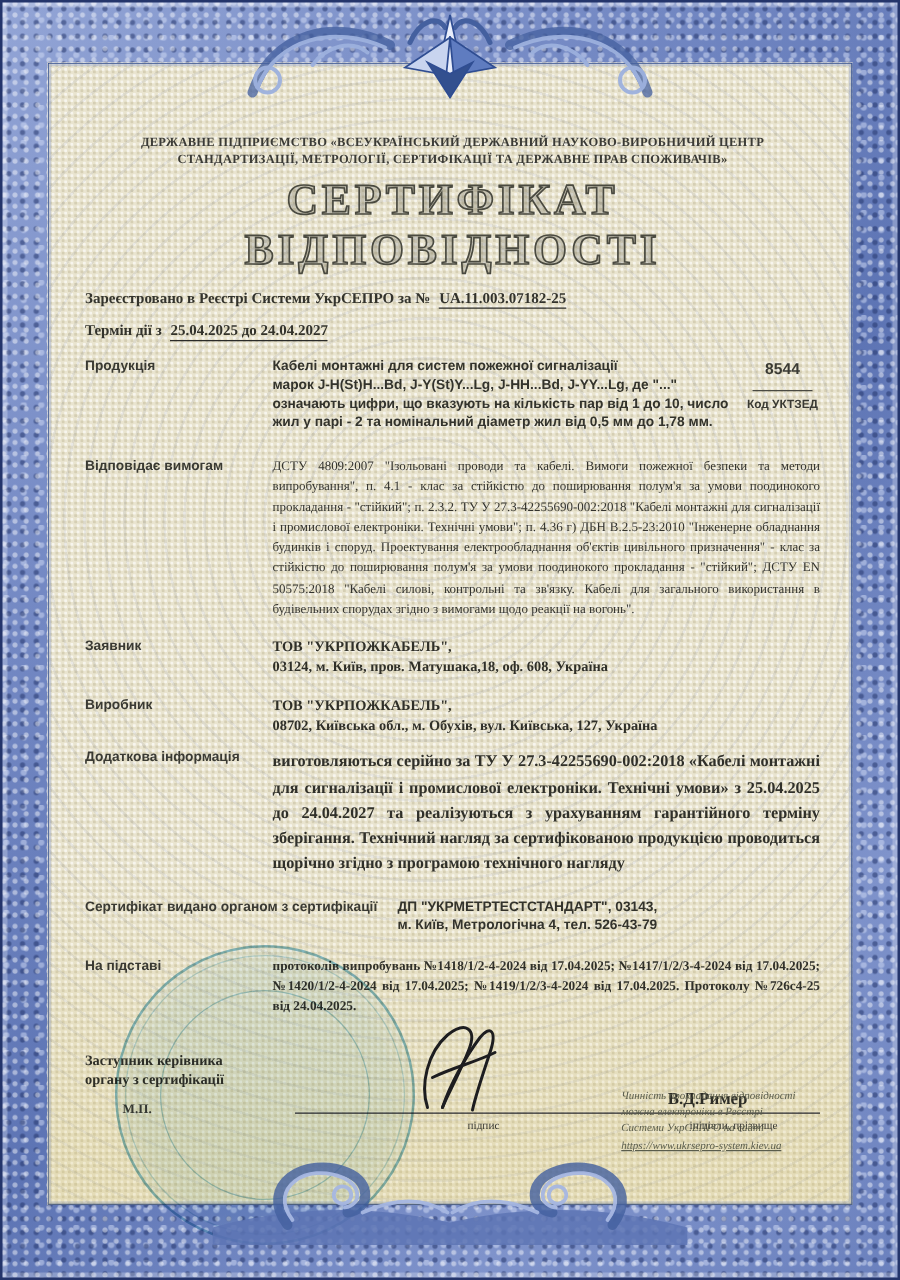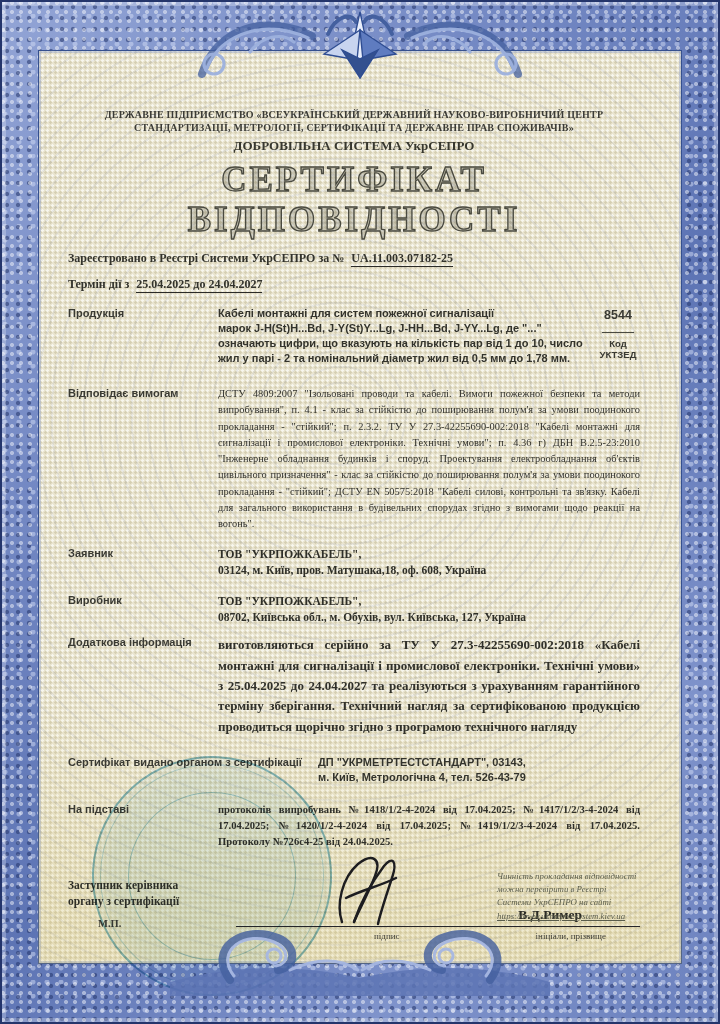--- a/index.html
+++ b/index.html
@@ -21,21 +21,21 @@
     background:
       radial-gradient(rgba(163,152,110,.28) 1px, transparent 1.5px) 0 0/5px 5px,
       radial-gradient(rgba(255,255,255,.65) 1px, transparent 1.5px) 2px 3px/5px 5px,
       #e9e4cf;
     box-shadow: inset 0 0 0 1px #35508f, inset 0 0 0 3px rgba(160,175,215,.45);}
   .inner::before{content:"";position:absolute;inset:0;pointer-events:none;
     background:repeating-radial-gradient(circle at 47% 40%, rgba(110,120,150,.10) 0 2px, transparent 2px 16px);}
   .inner::after{content:"";position:absolute;inset:0;pointer-events:none;
     background:linear-gradient(180deg, transparent 70%, rgba(208,186,88,.20) 96%);}
 
-  .content{position:relative;z-index:1;padding:58px 42px 0 30px;color:#2b2b28;}
+  .content{position:relative;z-index:1;padding:58px 26px 0 30px;color:#2b2b28;}
   .u{border-bottom:1.6px solid #2b2b28;padding-bottom:1px;}
 
   .org{ text-align:center;font-weight:bold;font-size:10px;line-height:1.32;color:#3b3b36;letter-spacing:.2px;}
   .system{text-align:center;font-weight:bold;font-size:13px;margin-top:4px;color:#38382f;}
   .title{margin:6px 0 0;text-align:center;font-weight:bold;font-size:35px;letter-spacing:3px;
     color:rgba(74,74,64,.22);-webkit-text-stroke:1.35px #4a4a40;}
 
   .regline{font-size:12px;font-weight:bold;margin-top:11px;color:#33332c;}
   .regline .u{margin-left:4px;}
 
@@ -101,21 +101,20 @@
 
   <div class="frame"></div>
 
   <div class="inner">
     <div class="content">
 
       <div class="org">
         <div>ДЕРЖАВНЕ ПІДПРИЄМСТВО «ВСЕУКРАЇНСЬКИЙ ДЕРЖАВНИЙ НАУКОВО-ВИРОБНИЧИЙ ЦЕНТР</div>
         <div>СТАНДАРТИЗАЦІЇ, МЕТРОЛОГІЇ, СЕРТИФІКАЦІЇ ТА ДЕРЖАВНЕ ПРАВ СПОЖИВАЧІВ»</div>
       </div>
-      <div class="system">ДОБРОВІЛЬНА СИСТЕМА УкрСЕПРО</div>
       <h1 class="title">СЕРТИФІКАТ ВІДПОВІДНОСТІ</h1>
 
       <div class="regline">
         <span>Зареєстровано в Реєстрі Системи УкрСЕПРО за №</span>
         <span class="u">UA.11.003.07182-25</span>
       </div>
       <div class="regline">
         <span>Термін дії з</span>
         <span class="u">25.04.2025 до 24.04.2027</span>
       </div>
@@ -196,21 +195,21 @@
         <span class="cap2">ініціали, прізвище</span>
       </div>
 
     </div>
   </div>
 
   <div class="stamp"></div>
 
   <div class="footer-note">
     <div>Чинність прокладання відповідності</div>
-    <div>можна перевірити в Реєстрі</div>
+    <div>можна електроніки в Реєстрі</div>
     <div>Системи УкрСЕПРО на сайті</div>
     <div class="url">https://www.ukrsepro-system.kiev.ua</div>
   </div>
 
   <svg class="ornament-top" width="340" height="100" viewBox="0 0 340 100">
     <g fill="none" stroke="#44609f" stroke-width="8" opacity="0.75" stroke-linecap="round">
       <path d="M12,72 C28,24 78,12 122,34"></path>
       <path d="M328,72 C312,24 262,12 218,34"></path>
     </g>
     <g fill="none" stroke="#9db1de" stroke-width="3.2" opacity="0.95" stroke-linecap="round">

